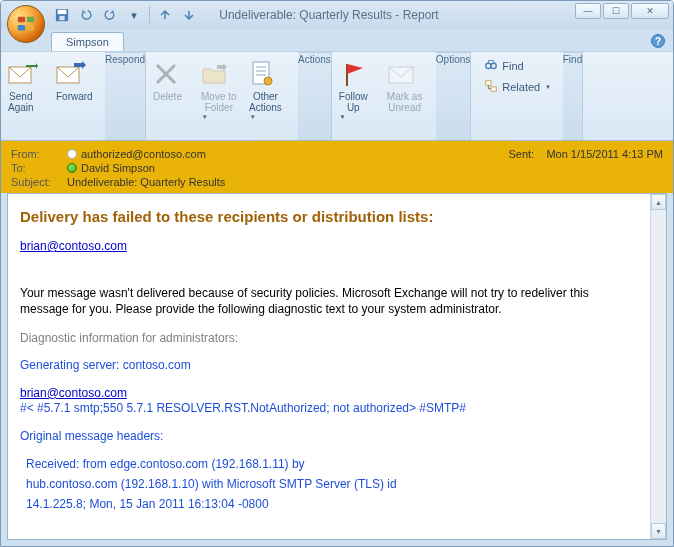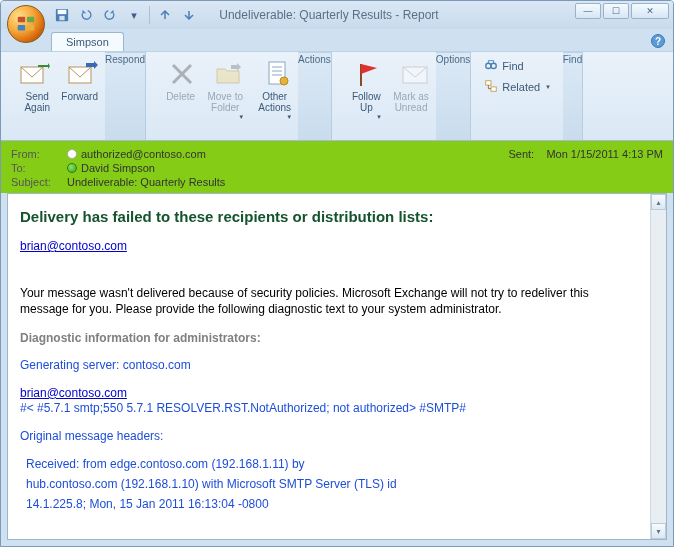--- a/index.html
+++ b/index.html
@@ -17,47 +17,47 @@
   .win-btn.close { width:38px; }
 
   .tabrow { height: 22px; display:flex; align-items:flex-end; padding-left:50px; position:relative; }
   .tab { background:#f5faff; border:1px solid #9ab6d0; border-bottom:none; border-radius:3px 3px 0 0; padding:3px 14px; font-size:11px; color:#3c5a78; }
   .help-icon { position:absolute; right:8px; bottom:3px; width:14px; height:14px; border-radius:50%; background:#5a9bd5; color:#fff; font-size:10px; display:flex; align-items:center; justify-content:center; font-weight:bold; border:1px solid #3a7ab5;}
 
   .ribbon { height: 90px; background: linear-gradient(#eaf2fa,#dae8f5); border-top:1px solid #bcd2e6; border-bottom:1px solid #a3bcd4; display:flex; }
   .group { border-right:1px solid #b8cde1; display:flex; flex-direction:row; }
   .group-body { flex:1; display:flex; align-items:flex-start; padding:2px 4px; }
   .group-label { text-align:center; font-size:10px; color:#4a6a88; background:linear-gradient(#dce9f6,#c9dced); border-top:1px solid #bcd2e6; padding:1px 0; }
-  .big-btn { width:48px; display:flex; flex-direction:column; align-items:flex-end; padding:2px 2px; border:1px solid transparent; border-radius:3px; text-align:center; }
+  .big-btn { width:48px; display:flex; flex-direction:column; align-items:flex-start; padding:2px 2px; border:1px solid transparent; border-radius:3px; text-align:center; }
   .big-btn .icon { height:34px; display:flex; align-items:center; justify-content:center; }
   .big-btn .lbl { font-size:10px; color:#3c5a78; line-height:11px; }
   .big-btn.disabled .lbl { color:#9aa8b5; }
   .big-btn.disabled svg { opacity:0.45; }
   .small-btn-col { display:flex; flex-direction:column; gap:1px; padding:2px 4px; }
   .small-btn { display:flex; align-items:center; gap:4px; padding:1px 4px; font-size:11px; color:#3c5a78; border:1px solid transparent; border-radius:2px; white-space:nowrap; }
   .caret { font-size:7px; color:#3c5a78; margin-left:2px; }
 
-  .headers { padding:6px 10px 4px 10px; background:#84cc16; font-size:11px; color:#333; }
+  .headers { padding:6px 10px 4px 10px; background:#eab308; font-size:11px; color:#333; }
   .hdr-row { display:flex; align-items:center; padding:1px 0; }
   .hdr-label { width:56px; color:#555; }
   .presence { width:10px; height:10px; border-radius:50%; margin-right:4px; display:inline-block; }
   .presence.none { background:#fff; border:1px solid #aaa; }
   .presence.avail { background:radial-gradient(circle at 35% 35%, #8de06a, #3aa818); border:1px solid #2c7a10; }
   .hdr-right { margin-left:auto; text-align:center; }
 
   .body-frame { flex:1; margin:0 6px 6px 6px; border:1px solid #9ab6d0; background:#fff; display:flex; }
   .body-content { flex:1; padding:10px 12px; overflow:hidden; font-family: Tahoma, sans-serif; }
   .scrollbar { width:16px; background:#e9eef3; border-left:1px solid #cdd8e3; display:flex; flex-direction:column; }
   .sb-btn { height:16px; background:linear-gradient(#f7fbff,#dde7f1); border:1px solid #bccbda; margin:0; display:flex; align-items:center; justify-content:center; font-size:8px; color:#5a7894;}
   .sb-track { flex:1; }
   
-  .ndr-head { color:#14532d; font-family: Tahoma, Arial, sans-serif; font-size:15px; font-weight:bold; margin:4px 0 14px 0; }
+  .ndr-head { color:#a16207; font-family: Tahoma, Arial, sans-serif; font-size:15px; font-weight:bold; margin:4px 0 14px 0; }
   .ndr-link { color:#0000cd; text-decoration:underline; font-size:12px; }
   .ndr-text { color:#000; font-size:12px; line-height:1.35; margin-bottom:14px;margin-top:32px; }
-  .ndr-sub { color:#808080; font-weight:bold; font-size:12px; margin-bottom:12px; }
+  .ndr-sub { color:#808080; font-weight:normal; font-size:12px; margin-bottom:12px; }
   .ndr-gray { color:#1d4ed8; font-size:12px; margin-bottom:12px; line-height:1.35; }
   .ndr-gray.tight { margin-bottom:4px; }
   .ndr-gray.indent { padding-left:6px; }
 
 </style>
 </head>
 <body>
 
 <div class="window">
 

